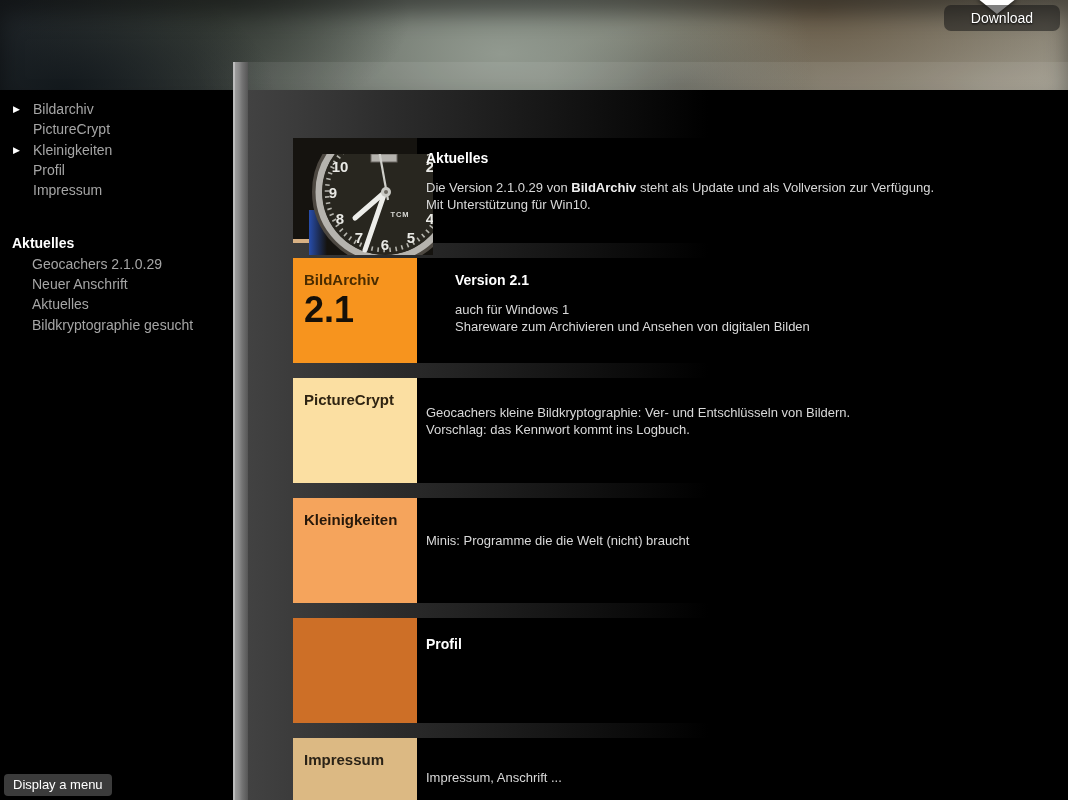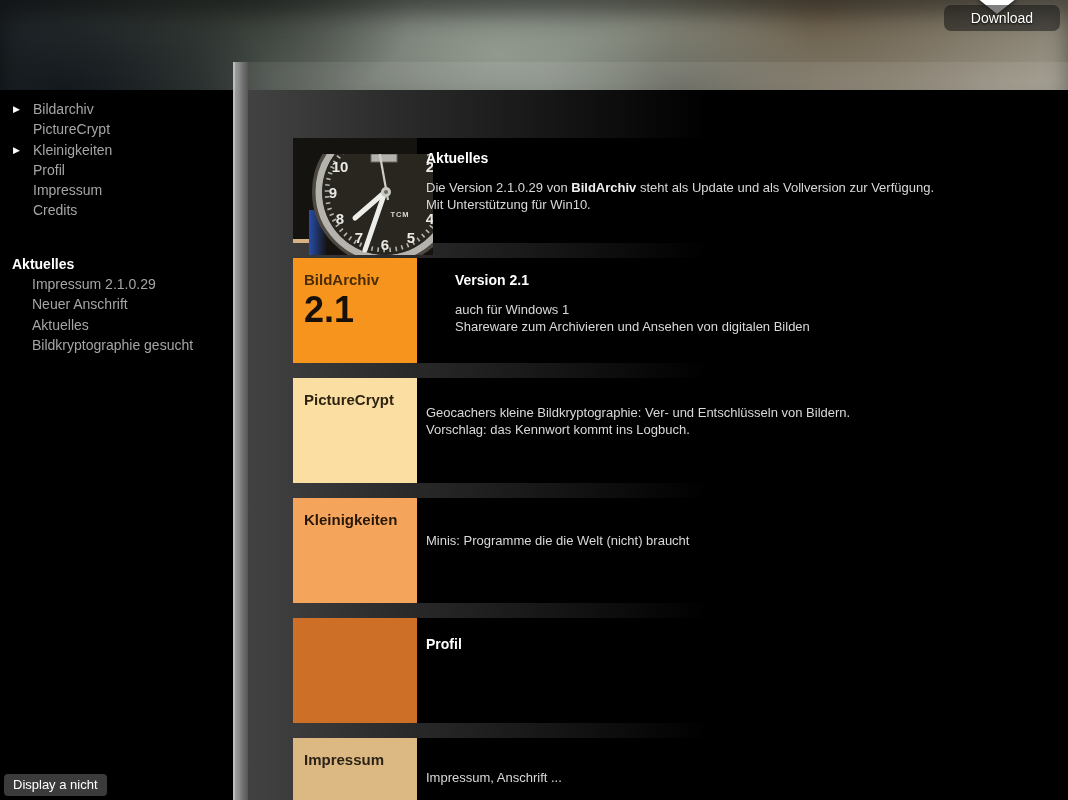--- a/index.html
+++ b/index.html
@@ -134,25 +134,24 @@
     <div class="nav">
       <div class="nav-item">
         <span class="nav-arrow">▶</span><span>Bildarchiv</span>
       </div>
       <div class="nav-item">PictureCrypt</div>
       <div class="nav-item">
         <span class="nav-arrow">▶</span><span>Kleinigkeiten</span>
       </div>
       <div class="nav-item">Profil</div>
       <div class="nav-item">Impressum</div>
-      <div class="nav-item">Credits</div>
     </div>
 
     <div class="section-title">Aktuelles</div>
-    <div class="sub-item">Impressum 2.1.0.29</div>
+    <div class="sub-item">Geocachers 2.1.0.29</div>
     <div class="sub-item">Neuer Anschrift</div>
     <div class="sub-item">Aktuelles</div>
     <div class="sub-item">Bildkryptographie gesucht</div>
   </div>
 
   <div class="side-strip"></div>
 
   <div class="content">
 
     <div class="card c1">
@@ -246,15 +245,15 @@
       </div>
       <div class="card-text">
         <div class="card-body">
           <span>Impressum, Anschrift ...</span>
         </div>
       </div>
     </div>
 
   </div>
 
-  <div class="status-bubble">Display a nicht</div>
+  <div class="status-bubble">Display a menu</div>
 
 </div>
 
 </body></html>

